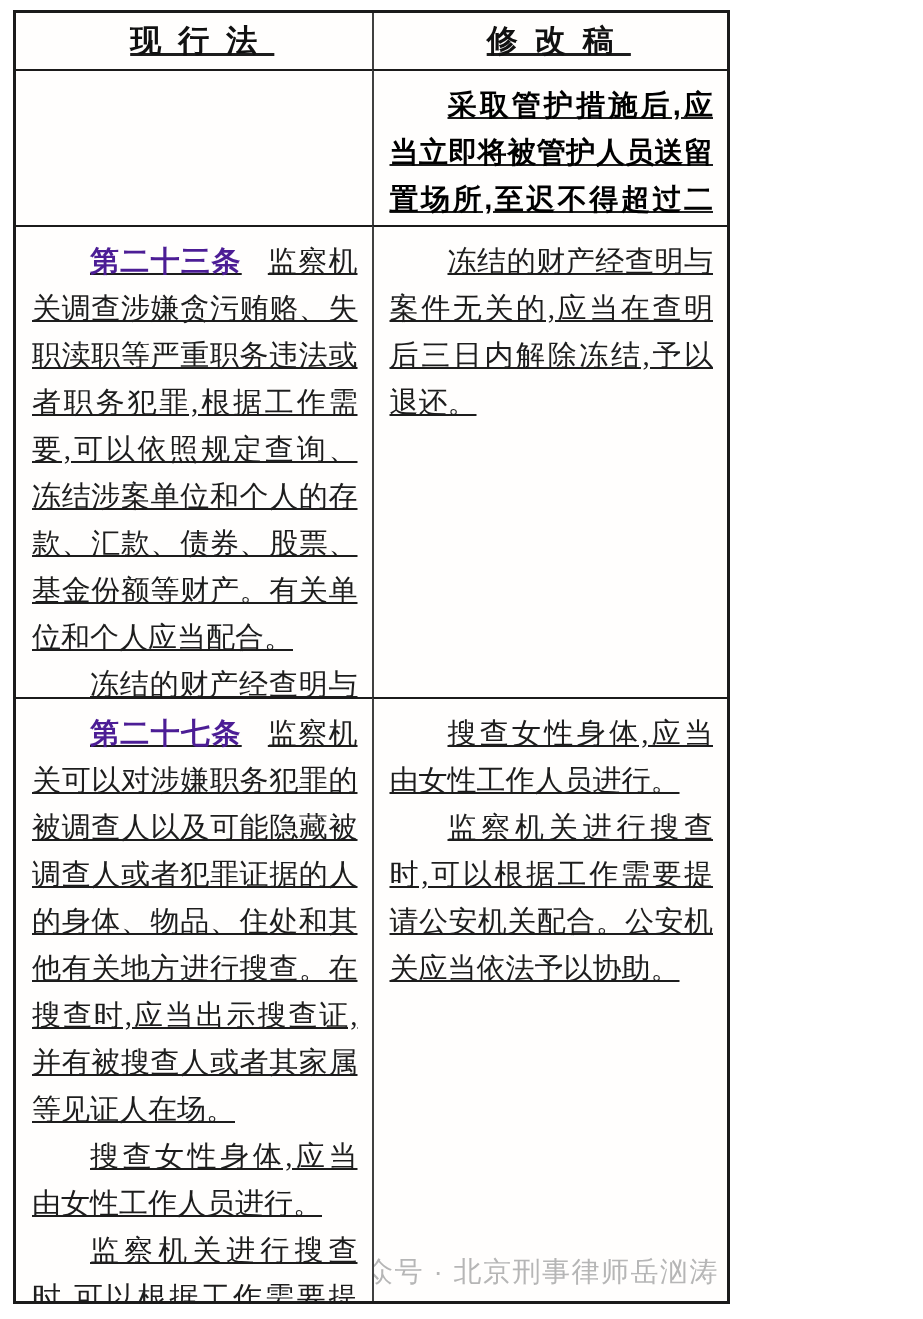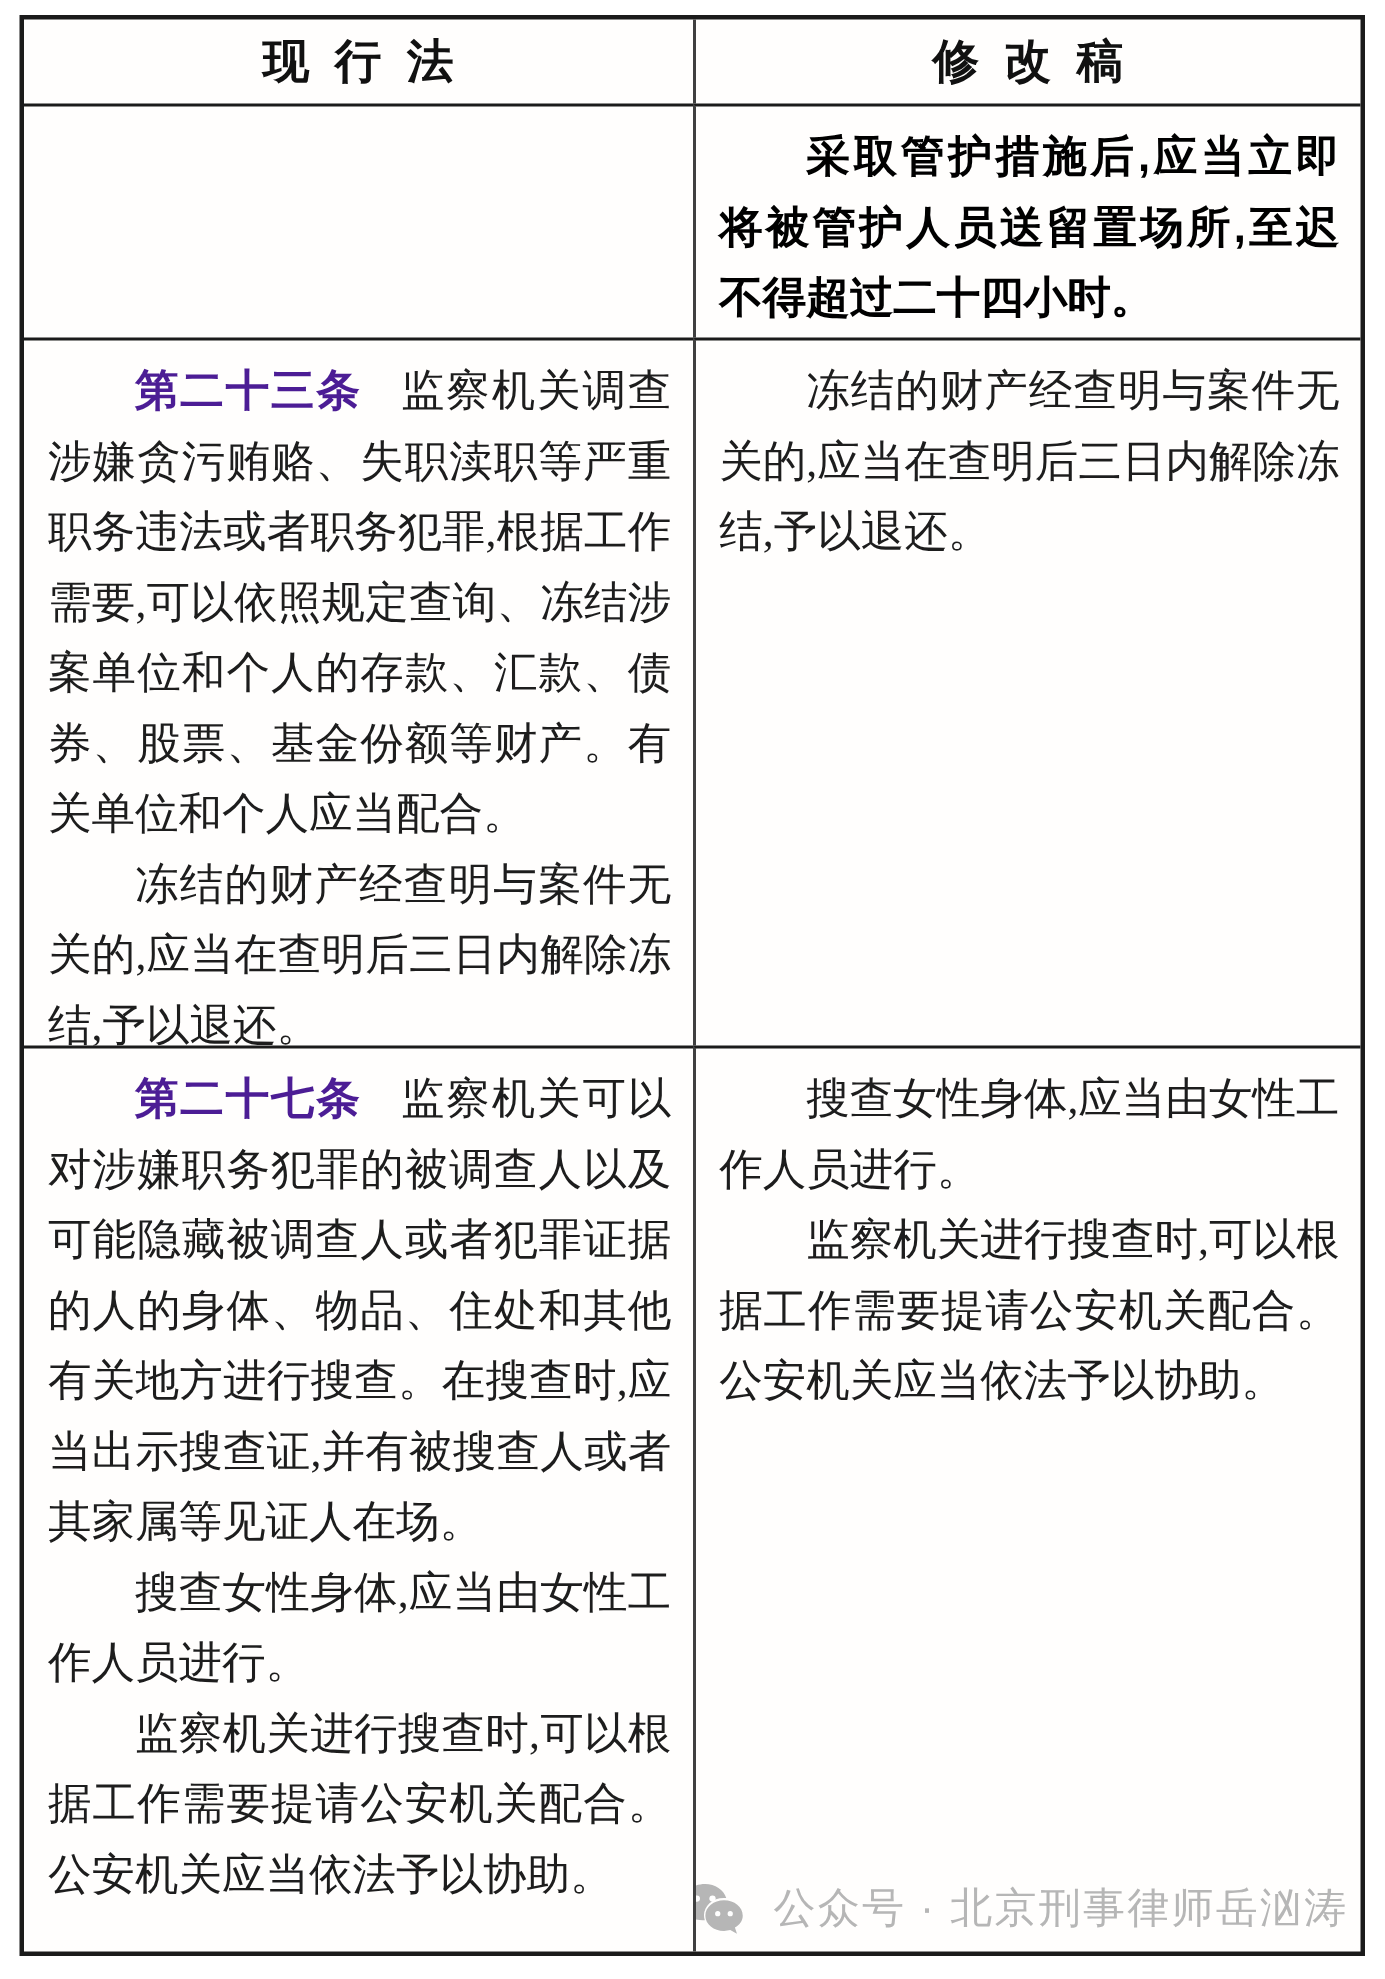--- a/index.html
+++ b/index.html
@@ -11,28 +11,29 @@
     width: 923px;
     height: 1319px;
     position: relative;
     font-family: "Liberation Serif", "DejaVu Serif", serif;
     color: #1d1d1d;
   }
   .doc-table {
     position: absolute;
     left: 13px;
     top: 10px;
-    width: 897px;
+    width: 717px;
     height: 1294px;
     box-sizing: border-box;
     border: 3px solid #1b1b1b;
     display: grid;
     grid-template-columns: 1fr 1fr;
     grid-template-rows: 56px 156px 472px 1fr;
     background: #fffefd;
+    text-decoration: underline;
   }
   .cell {
     box-sizing: border-box;
     padding: 11px 14px 0 16px;
     overflow: hidden;
     position: relative;
   }
   .col-right { border-left: 2px solid #404040; }
   .row-b     { border-top: 2px solid #1b1b1b; }
   .header-cell {

